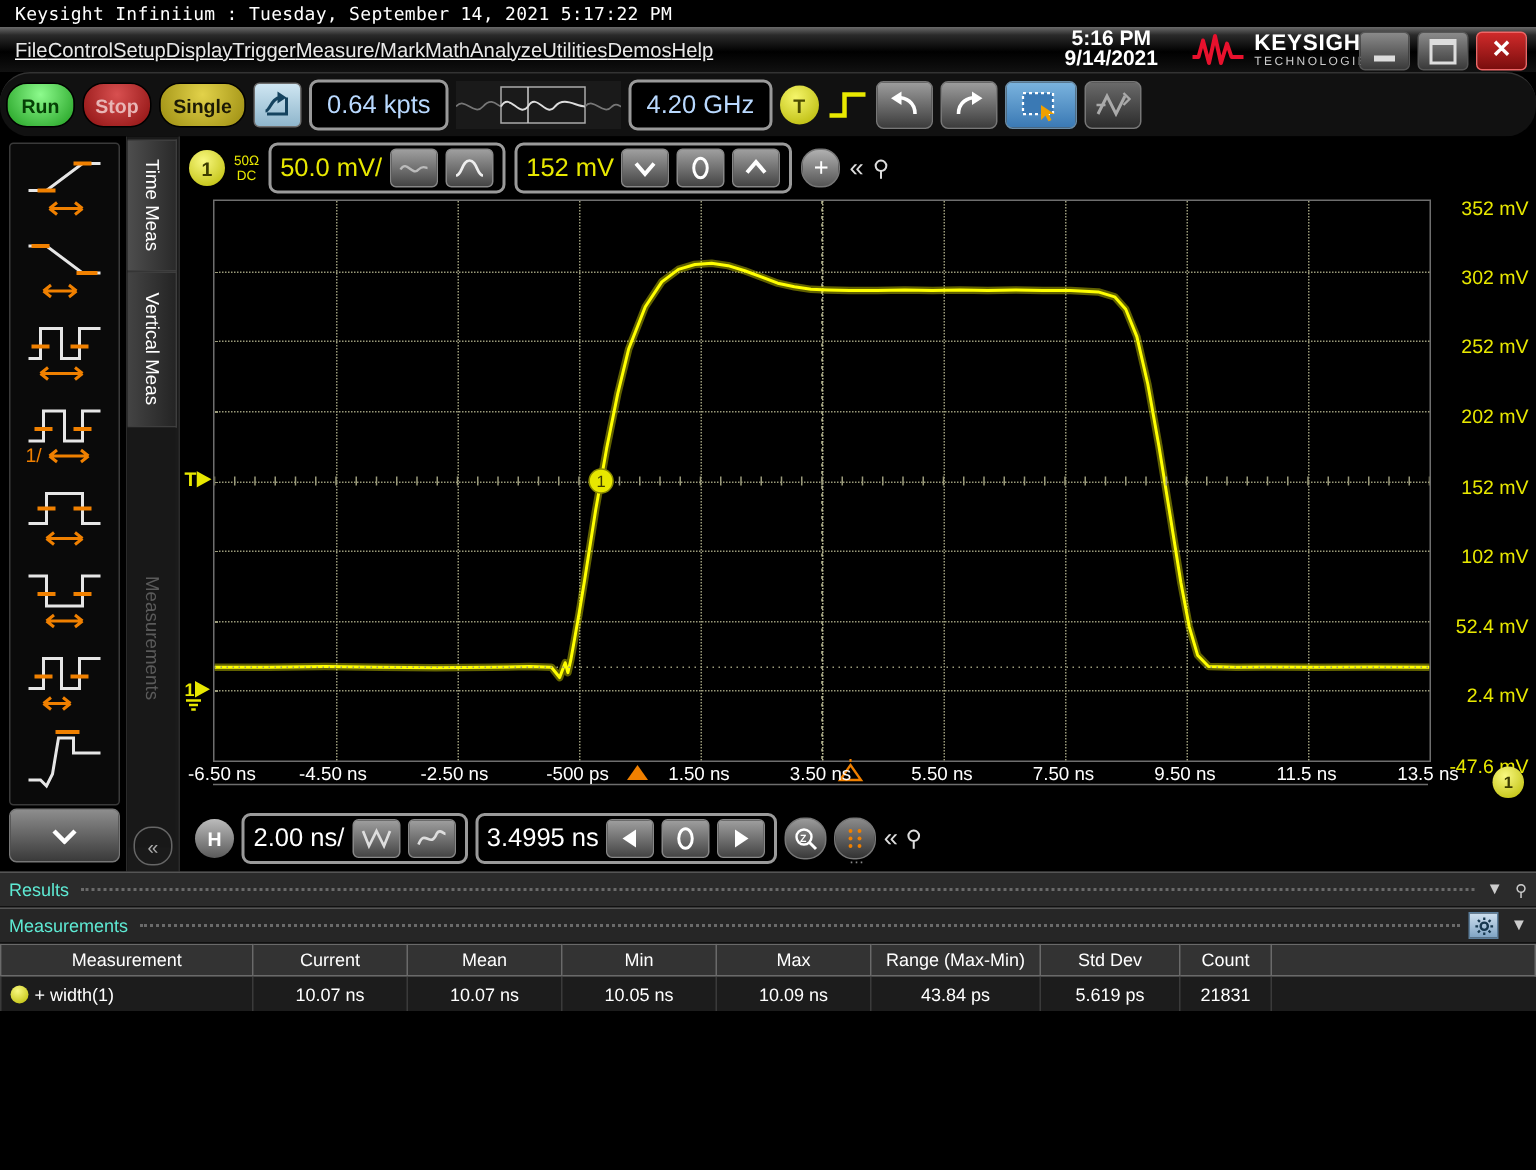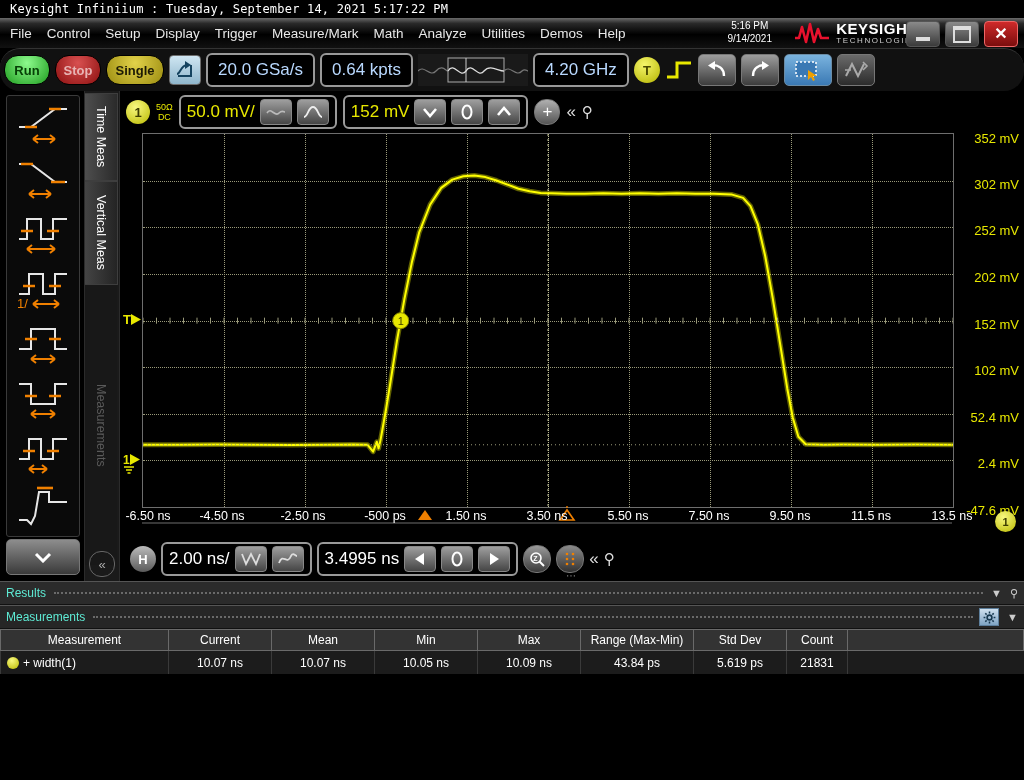--- a/index.html
+++ b/index.html
@@ -8,24 +8,24 @@
 
   
   .titlebar{height:18px;background:#000;color:#fff;
      font-family:"DejaVu Sans Mono","Liberation Mono",monospace;
      font-size:12px;display:flex;align-items:center;padding-left:10px;letter-spacing:0.2px;}
 
   
   .menubar{height:30px;position:relative;
      background:linear-gradient(180deg,#6a6a6a 0%,#2a2a2a 18%,#000 55%,#111 100%);
      display:flex;align-items:center;}
-  .menubar .menus{display:flex;align-items:flex-end;padding-left:10px;gap:15px;}
+  .menubar .menus{display:flex;align-items:flex-end;padding-left:10px;text-decoration:underline;}
   .menubar .menus span{font-size:13.5px;color:#e8e8e8;cursor:default;}
   .clockbox{position:absolute;right:252px;top:1px;text-align:center;
-     font-size:10px;font-weight:normal;line-height:13px;color:#fff;}
+     font-size:14px;font-weight:bold;line-height:13px;color:#fff;}
   .brand{position:absolute;right:105px;top:3px;display:flex;align-items:center;gap:6px;}
   .brand .logo{width:36px;height:22px;}
   .brandtxt{line-height:1;}
   .brandtxt .b1{font-size:15px;font-weight:bold;letter-spacing:0.5px;color:#fff;}
   .brandtxt .b2{font-size:8px;letter-spacing:1.6px;color:#ccc;margin-top:1px;}
   .wbtns{position:absolute;right:6px;top:3px;display:flex;gap:5px;}
   .wbtn{width:32px;height:24px;border-radius:4px;
      background:linear-gradient(180deg,#8a8a8a,#3a3a3a);border:1px solid #555;
      display:flex;align-items:center;justify-content:center;}
   .wbtn.close{background:linear-gradient(180deg,#cf2a2a,#7a0d0d);border-color:#e66;}
@@ -197,21 +197,20 @@
   <div class="rsbtn run">Run</div>
   <div class="rsbtn stop">Stop</div>
   <div class="rsbtn single">Single</div>
   <div class="iconbtn">
     <svg width="22" height="20" viewBox="0 0 22 20">
       <path d="M3 14 C6 14 7 5 13 5" fill="none" stroke="#15435f" stroke-width="2"></path>
       <path d="M11 1 L17 5 L11 9 Z" fill="#15435f"></path>
       <path d="M17 5 L17 16 L4 16" fill="none" stroke="#15435f" stroke-width="2"></path>
     </svg>
   </div>
-  <div class="vfield blue">20.0 GSa/s</div>
   <div class="vfield blue">0.64 kpts</div>
   <div class="wavebox">
     <svg width="110" height="30" viewBox="0 0 110 30">
       <path d="M0 16 C6 9 12 23 18 16 C24 9 28 16 30 16" fill="none" stroke="#777" stroke-width="1.2"></path>
       <rect x="30" y="3" width="56" height="24" fill="none" stroke="#aaa" stroke-width="1"></rect>
       <line x1="48" y1="3" x2="48" y2="27" stroke="#ccc" stroke-width="1"></line>
       <path d="M30 16 C36 6 42 24 48 16 C54 6 60 24 66 16 C72 9 80 16 86 16" fill="none" stroke="#ddd" stroke-width="1.3"></path>
       <path d="M86 16 C92 9 98 23 104 16 C107 13 109 16 110 16" fill="none" stroke="#777" stroke-width="1.2"></path>
     </svg>
   </div>

